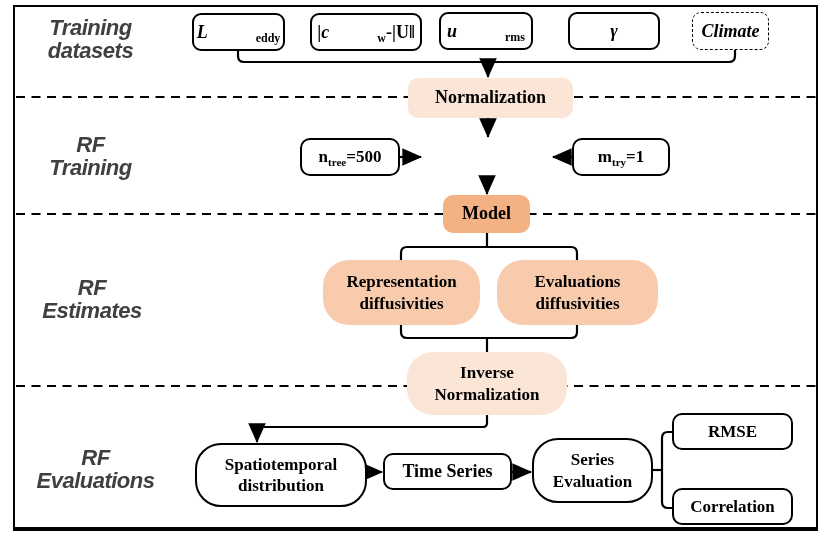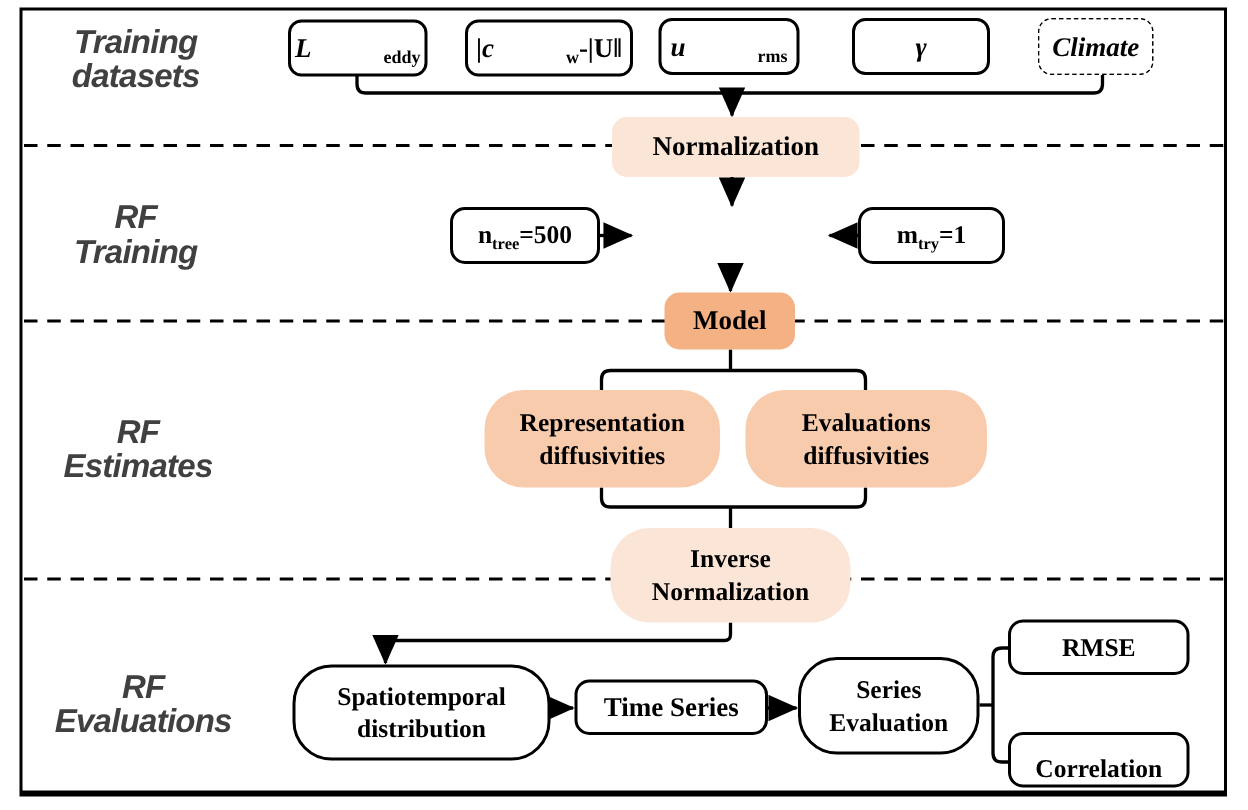--- a/index.html
+++ b/index.html
@@ -144,17 +144,17 @@
   <div class="box white r10 t18" style="left:383px;top:453px;width:129px;height:37px;">
     <div>Time Series</div>
   </div>
   <div class="box white r14 t17" style="left:532px;top:438px;width:121px;height:65px;">
     <div>Series</div>
     <div>Evaluation</div>
   </div>
   <div class="box white r10 t17" style="left:672px;top:413px;width:121px;height:37px;">
     <div>RMSE</div>
   </div>
-  <div class="box white r10 t17" style="left:672px;top:488px;width:121px;height:37px;justify-content:flex-end;">
+  <div class="box white r10 t17" style="left:672px;top:488px;width:121px;height:37px;">
     <div>Correlation</div>
   </div>
 
 </div>
 
 </body></html>

